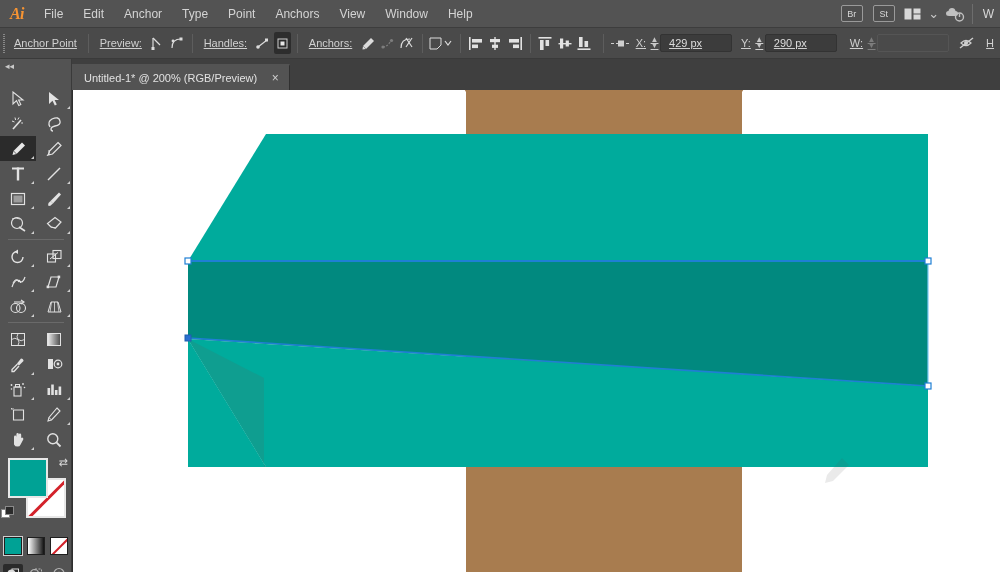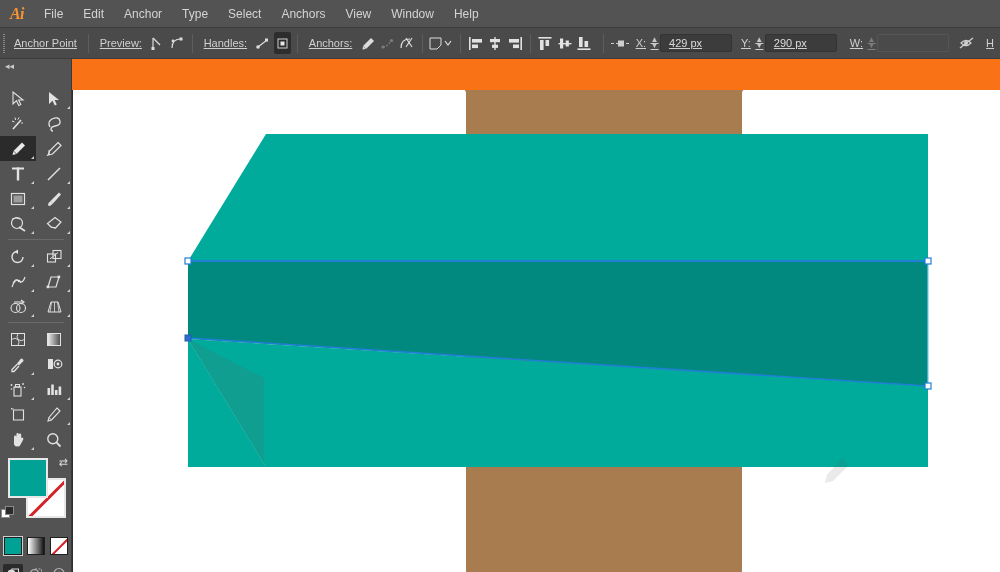--- a/index.html
+++ b/index.html
@@ -5,21 +5,21 @@
   * { box-sizing: border-box; margin: 0; padding: 0; }
   html, body {
     width: 1000px; height: 572px;
     overflow: hidden;
     background: #ffffff;
     font-family: "Liberation Sans", sans-serif;
   }
   #app {
     position: relative;
     width: 1000px; height: 572px;
-    background: #f97316;
+    background: #14532d;
     user-select: none;
   }
 
   
   #menubar {
     position: absolute; left: 0; top: 0;
     width: 1000px; height: 28px;
     background: #535353;
     display: flex; align-items: center;
     border-bottom: 1px solid #3d3d3d;
@@ -285,26 +285,47 @@
 
 <div id="app">
 
   <div id="menubar">
     <div id="ai-logo">Ai</div>
 
     <div class="menu-item">File</div>
     <div class="menu-item">Edit</div>
     <div class="menu-item">Anchor</div>
     <div class="menu-item">Type</div>
-    <div class="menu-item">Select</div>
+    <div class="menu-item">Point</div>
     <div class="menu-item">Anchors</div>
     <div class="menu-item">View</div>
     <div class="menu-item">Window</div>
     <div class="menu-item">Help</div>
 
+    <div id="menu-right">
+      <div class="mr-btn">Br</div>
+      <div class="mr-btn">St</div>
+      <div class="mr-icon">
+        <svg width="17" height="12" viewBox="0 0 17 12">
+          <rect x="0.5" y="0.5" width="7" height="11" fill="#d8d8d8"></rect>
+          <rect x="9.5" y="0.5" width="7" height="5" fill="#d8d8d8"></rect>
+          <rect x="9.5" y="6.5" width="7" height="5" fill="#d8d8d8"></rect>
+        </svg>
+      </div>
+      <div class="mr-icon" style="font-size:13px;width:16px;">⌄</div>
+      <div class="mr-icon">
+        <svg width="20" height="16" viewBox="0 0 20 16">
+          <path d="M4 10 Q1 10 1 7.5 Q1 5 3.5 5 Q4 2 7 2 Q10 2 10.5 5 Q13 5 13 7.5 Q13 10 10.5 10 Z" fill="#c0c0c0"></path>
+          <circle cx="14.5" cy="11" r="4" fill="none" stroke="#c0c0c0" stroke-width="1.4"></circle>
+          <line x1="14.5" y1="7.5" x2="14.5" y2="11" stroke="#c0c0c0" stroke-width="1.4"></line>
+        </svg>
+      </div>
+      <div id="ws-divider"></div>
+      <div id="ws-label">W</div>
+    </div>
   </div>
 
   <div id="controlbar">
     <div class="cb-grip">
         <i></i>
       </div>
 
     <div class="cb-label">Anchor Point</div>
     <div class="cb-sep"></div>
 
@@ -456,20 +477,26 @@
     <div class="cb-btn" style="margin-left:8px;width:26px;">
       <svg width="22" height="14" viewBox="0 0 22 14">
         <path d="M2 7 Q7 2 12 7 Q7 12 2 7 Z" fill="none" stroke="#cfcfcf" stroke-width="1.2"></path>
         <circle cx="7" cy="7" r="2" fill="#cfcfcf"></circle>
         <line x1="1" y1="12" x2="14" y2="2" stroke="#cfcfcf" stroke-width="1.4"></line>
       </svg>
     </div>
     <div class="cb-label" style="padding-left:4px;">H</div>
   </div>
 
+  <div id="tabbar">
+    <div id="doc-tab">
+      <span>Untitled-1* @ 200% (RGB/Preview)</span>
+      <span id="doc-tab-close">×</span>
+    </div>
+  </div>
 
   <div id="toolpanel">
     <div id="tool-collapse">◂◂</div>
 
     <div id="tool-grid">
 
       <div class="tool">
         <svg width="15" height="16" viewBox="0 0 15 16">
             <path d="M2 1 L2 13 L5.5 9.7 L7.8 14.6 L9.8 13.6 L7.6 9 L12 9 Z" fill="none" stroke="#e2e2e2" stroke-width="1.1"></path>
           </svg>

